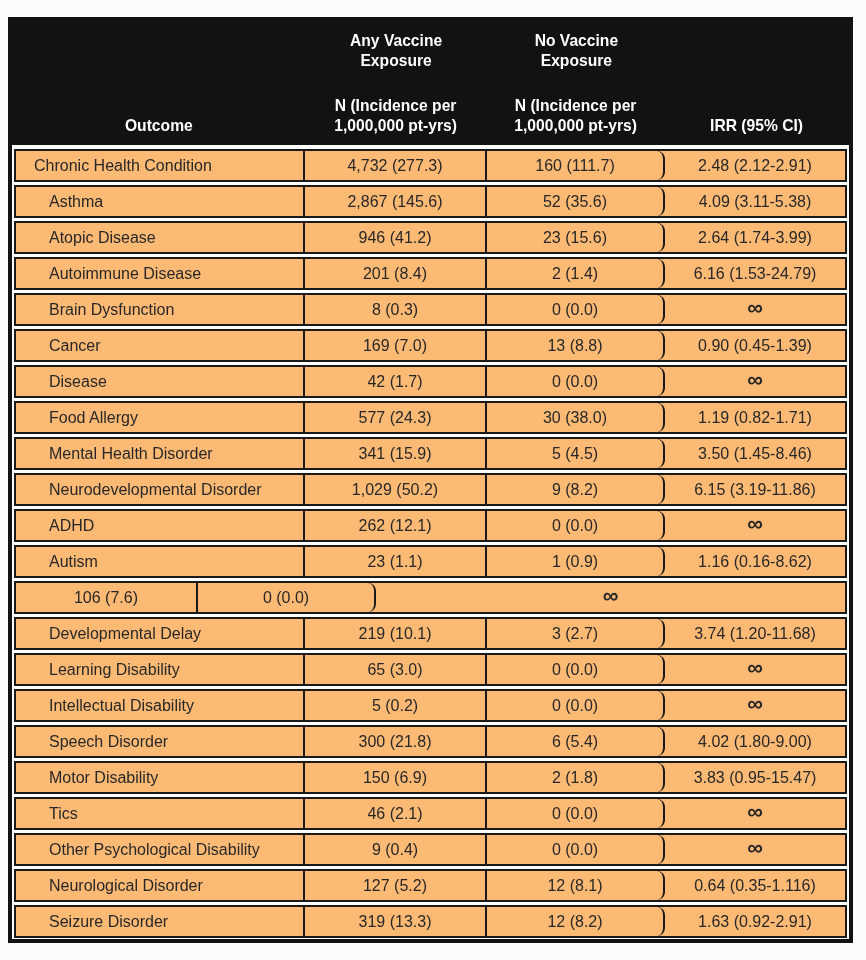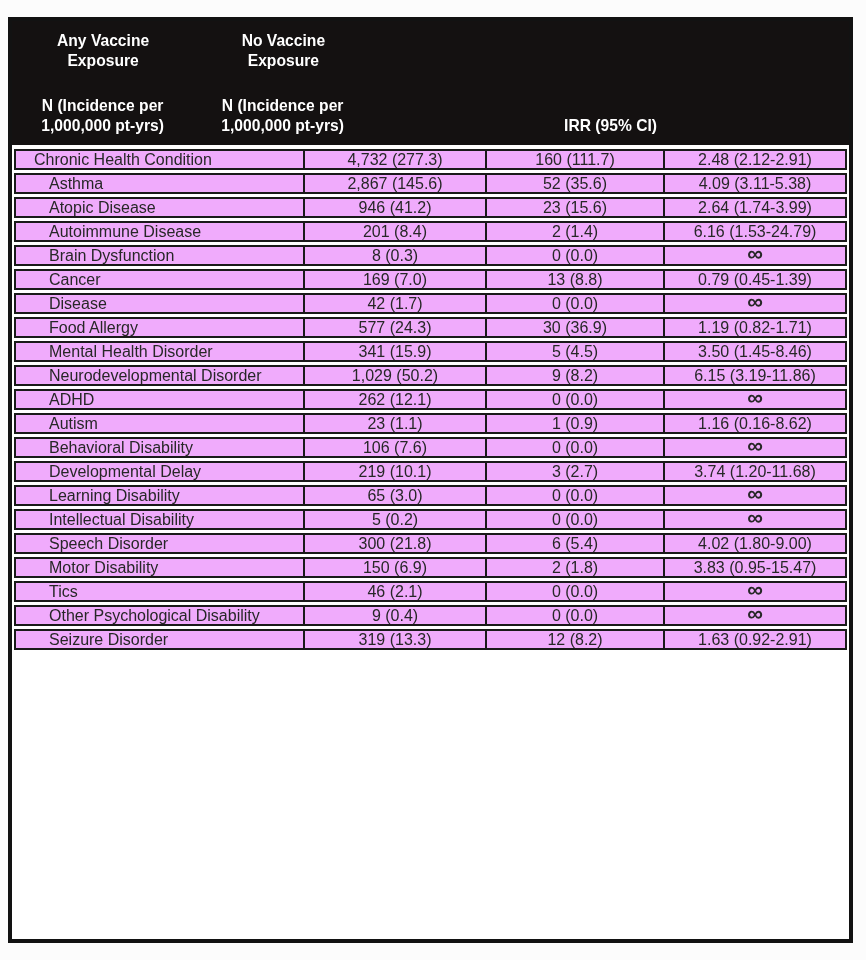--- a/index.html
+++ b/index.html
@@ -44,50 +44,53 @@
     transform: scaleX(0.92);
     transform-origin: center;
     white-space: nowrap;
   }
   .hgroup { padding-top: 10px; }
   .hmeasure { padding-bottom: 0; }
   
   .tbody { padding-top: 1px; }
   .row {
     display: flex;
-    height: 21px;
+    height: 33px;
     margin: 3px 2px 0 2px;
     border: 2px solid #1a1a1a;
     box-sizing: border-box;
-    background: #f0abfc;
+    background: #fdba74;
   }
   .cell {
     box-sizing: border-box;
     display: flex; align-items: center; justify-content: center;
     font-size: 16px;
     color: #272727;
     border-right: 2px solid #1a1a1a;
     white-space: nowrap;
     overflow: hidden;
   }
   .cell-outcome { width: 289px; justify-content: flex-start; }
   .cell-any     { width: 182px; }
-  .cell-no      { width: 178px; }
+  .cell-no      { width: 178px; border-radius: 8px; }
   .cell-irr     { flex: 1; border-right: none; }
   .indent-0 { padding-left: 18px; }
   .indent-1 { padding-left: 33px; }
   .indent-2 { padding-left: 33px; }
   .irr-inf { font-size: 22px; font-weight: 600; line-height: 1; padding-bottom: 3px; }
 </style>
 </head>
 <body>
 
 <div class="table-outer">
 
   <div class="thead">
+    <div class="th th-outcome">
+      <span class="hline">Outcome</span>
+    </div>
     <div class="th th-any">
       <div class="hgroup">
         <span class="hline">Any Vaccine</span>
         <span class="hline">Exposure</span>
       </div>
       <div class="hmeasure">
         <span class="hline">N (Incidence per</span>
         <span class="hline">1,000,000 pt-yrs)</span>
       </div>
     </div>
@@ -134,32 +137,32 @@
       <div class="row">
     <div class="cell cell-outcome indent-1">Brain Dysfunction</div>
     <div class="cell cell-any">8 (0.3)</div>
     <div class="cell cell-no">0 (0.0)</div>
     <div class="cell cell-irr irr-inf">∞</div>
   </div>
       <div class="row">
     <div class="cell cell-outcome indent-1">Cancer</div>
     <div class="cell cell-any">169 (7.0)</div>
     <div class="cell cell-no">13 (8.8)</div>
-    <div class="cell cell-irr">0.79 (0.45-1.39)</div>
+    <div class="cell cell-irr">0.90 (0.45-1.39)</div>
   </div>
       <div class="row">
     <div class="cell cell-outcome indent-1">Disease</div>
     <div class="cell cell-any">42 (1.7)</div>
     <div class="cell cell-no">0 (0.0)</div>
     <div class="cell cell-irr irr-inf">∞</div>
   </div>
       <div class="row">
     <div class="cell cell-outcome indent-1">Food Allergy</div>
     <div class="cell cell-any">577 (24.3)</div>
-    <div class="cell cell-no">30 (36.9)</div>
+    <div class="cell cell-no">30 (38.0)</div>
     <div class="cell cell-irr">1.19 (0.82-1.71)</div>
   </div>
       <div class="row">
     <div class="cell cell-outcome indent-1">Mental Health Disorder</div>
     <div class="cell cell-any">341 (15.9)</div>
     <div class="cell cell-no">5 (4.5)</div>
     <div class="cell cell-irr">3.50 (1.45-8.46)</div>
   </div>
       <div class="row">
     <div class="cell cell-outcome indent-1">Neurodevelopmental Disorder</div>
@@ -173,21 +176,20 @@
     <div class="cell cell-no">0 (0.0)</div>
     <div class="cell cell-irr irr-inf">∞</div>
   </div>
       <div class="row">
     <div class="cell cell-outcome indent-2">Autism</div>
     <div class="cell cell-any">23 (1.1)</div>
     <div class="cell cell-no">1 (0.9)</div>
     <div class="cell cell-irr">1.16 (0.16-8.62)</div>
   </div>
       <div class="row">
-    <div class="cell cell-outcome indent-2">Behavioral Disability</div>
     <div class="cell cell-any">106 (7.6)</div>
     <div class="cell cell-no">0 (0.0)</div>
     <div class="cell cell-irr irr-inf">∞</div>
   </div>
       <div class="row">
     <div class="cell cell-outcome indent-2">Developmental Delay</div>
     <div class="cell cell-any">219 (10.1)</div>
     <div class="cell cell-no">3 (2.7)</div>
     <div class="cell cell-irr">3.74 (1.20-11.68)</div>
   </div>
@@ -221,20 +223,26 @@
     <div class="cell cell-no">0 (0.0)</div>
     <div class="cell cell-irr irr-inf">∞</div>
   </div>
       <div class="row">
     <div class="cell cell-outcome indent-2">Other Psychological Disability</div>
     <div class="cell cell-any">9 (0.4)</div>
     <div class="cell cell-no">0 (0.0)</div>
     <div class="cell cell-irr irr-inf">∞</div>
   </div>
       <div class="row">
+    <div class="cell cell-outcome indent-1">Neurological Disorder</div>
+    <div class="cell cell-any">127 (5.2)</div>
+    <div class="cell cell-no">12 (8.1)</div>
+    <div class="cell cell-irr">0.64 (0.35-1.116)</div>
+  </div>
+      <div class="row">
     <div class="cell cell-outcome indent-1">Seizure Disorder</div>
     <div class="cell cell-any">319 (13.3)</div>
     <div class="cell cell-no">12 (8.2)</div>
     <div class="cell cell-irr">1.63 (0.92-2.91)</div>
   </div>
     </div>
 
 </div>
 
 </body></html>

